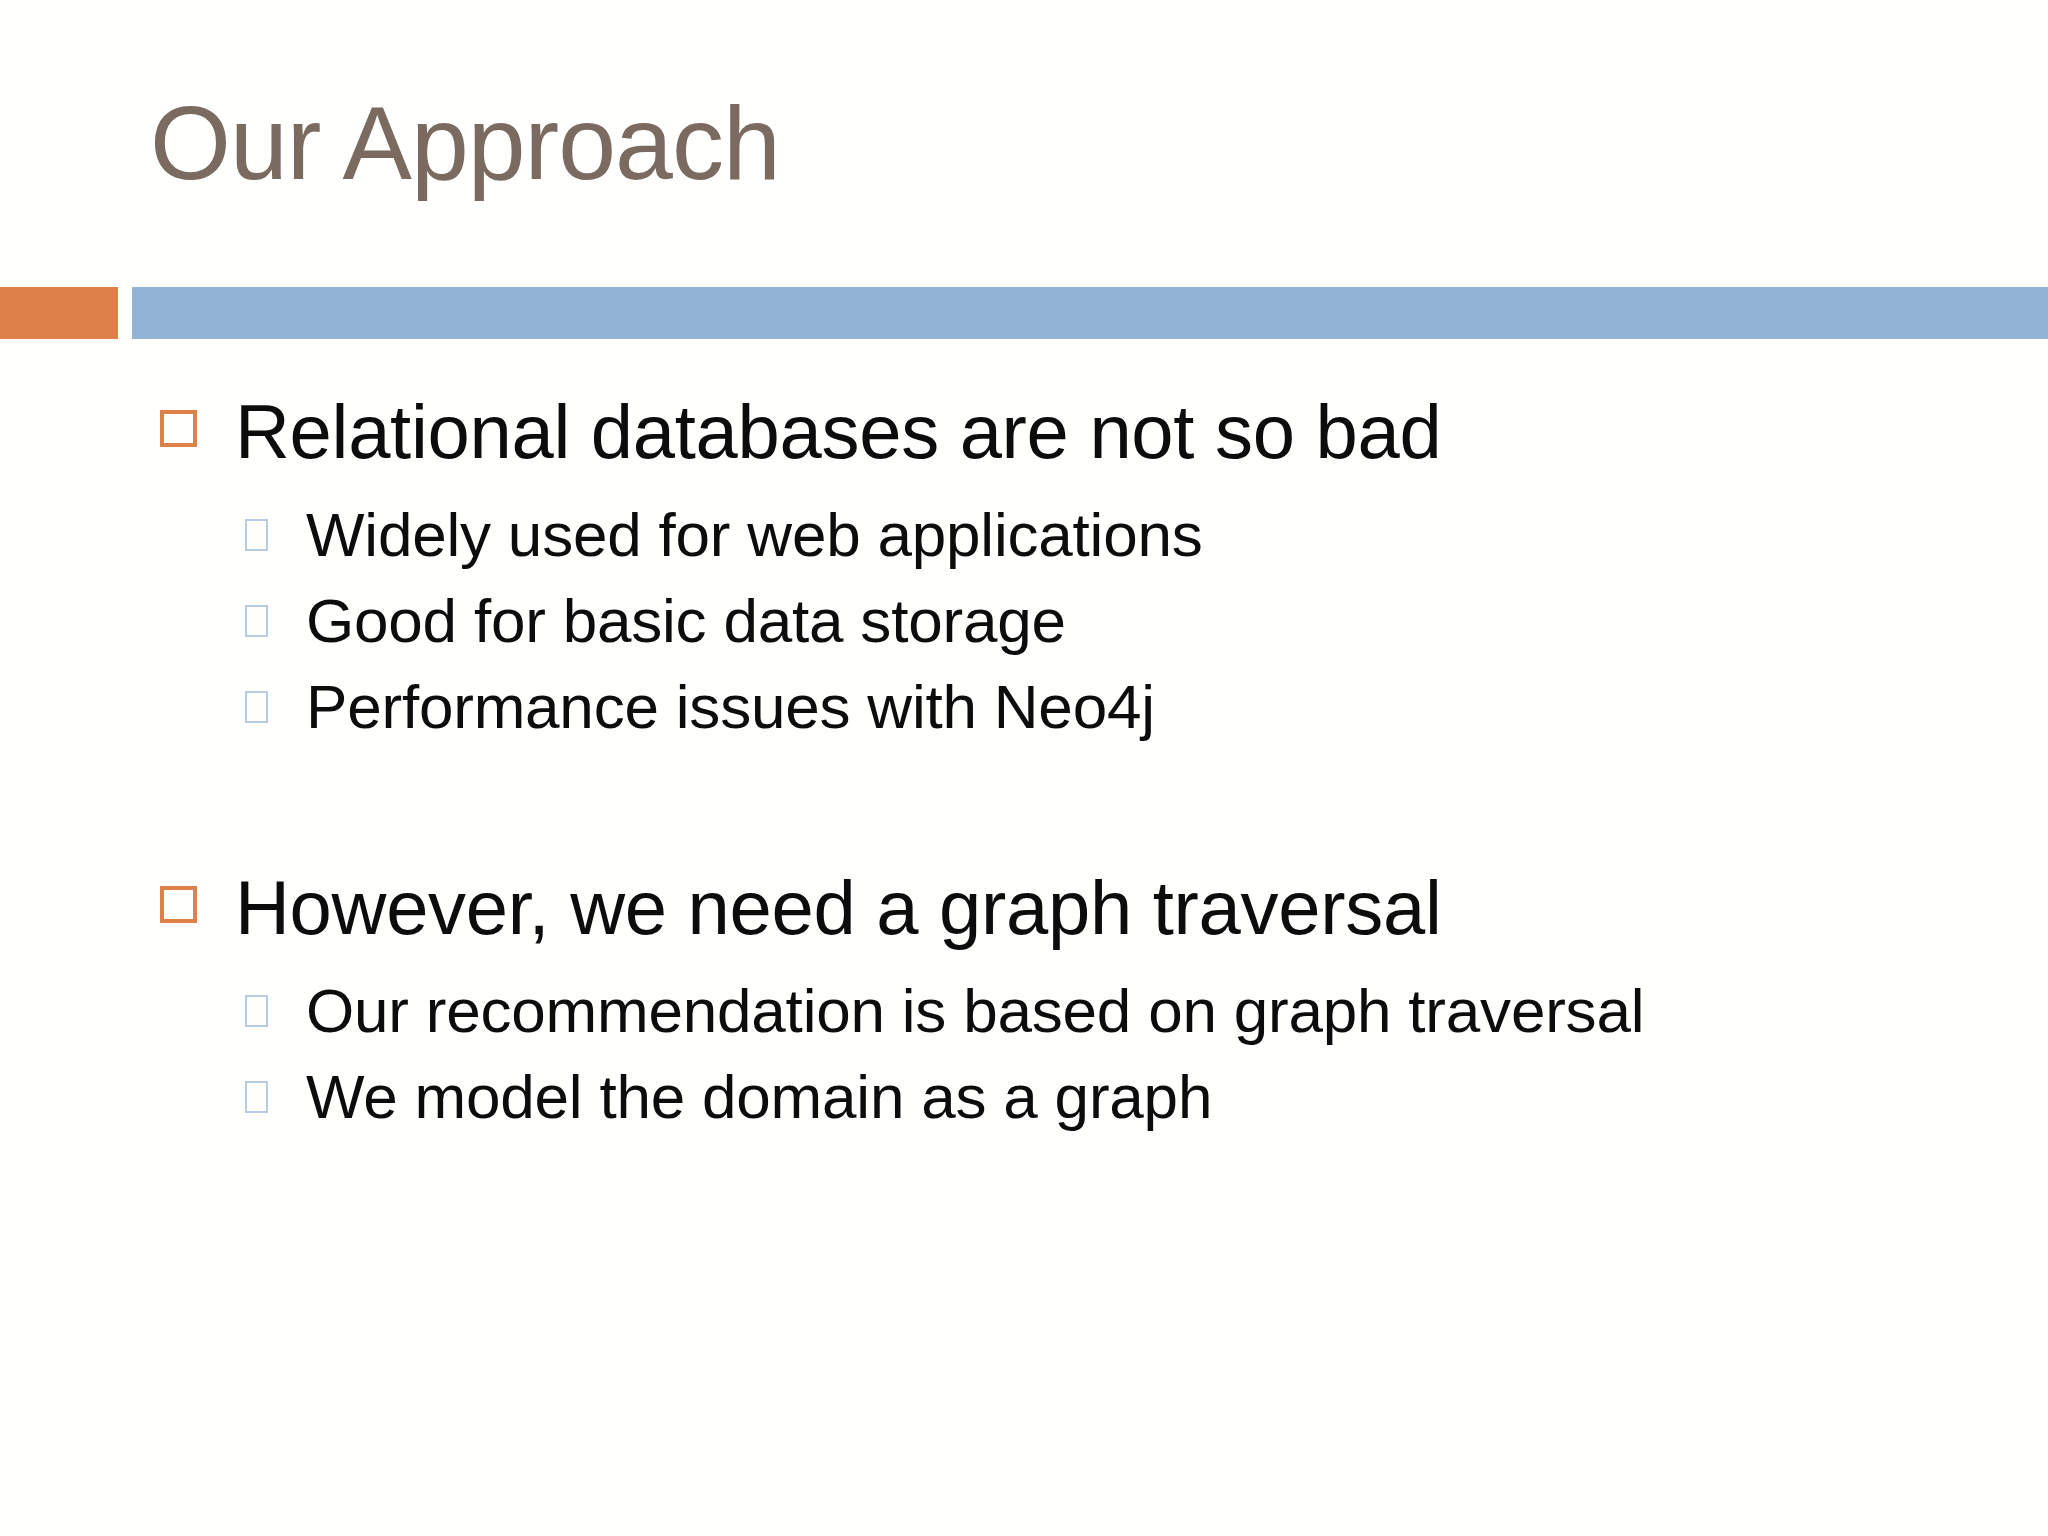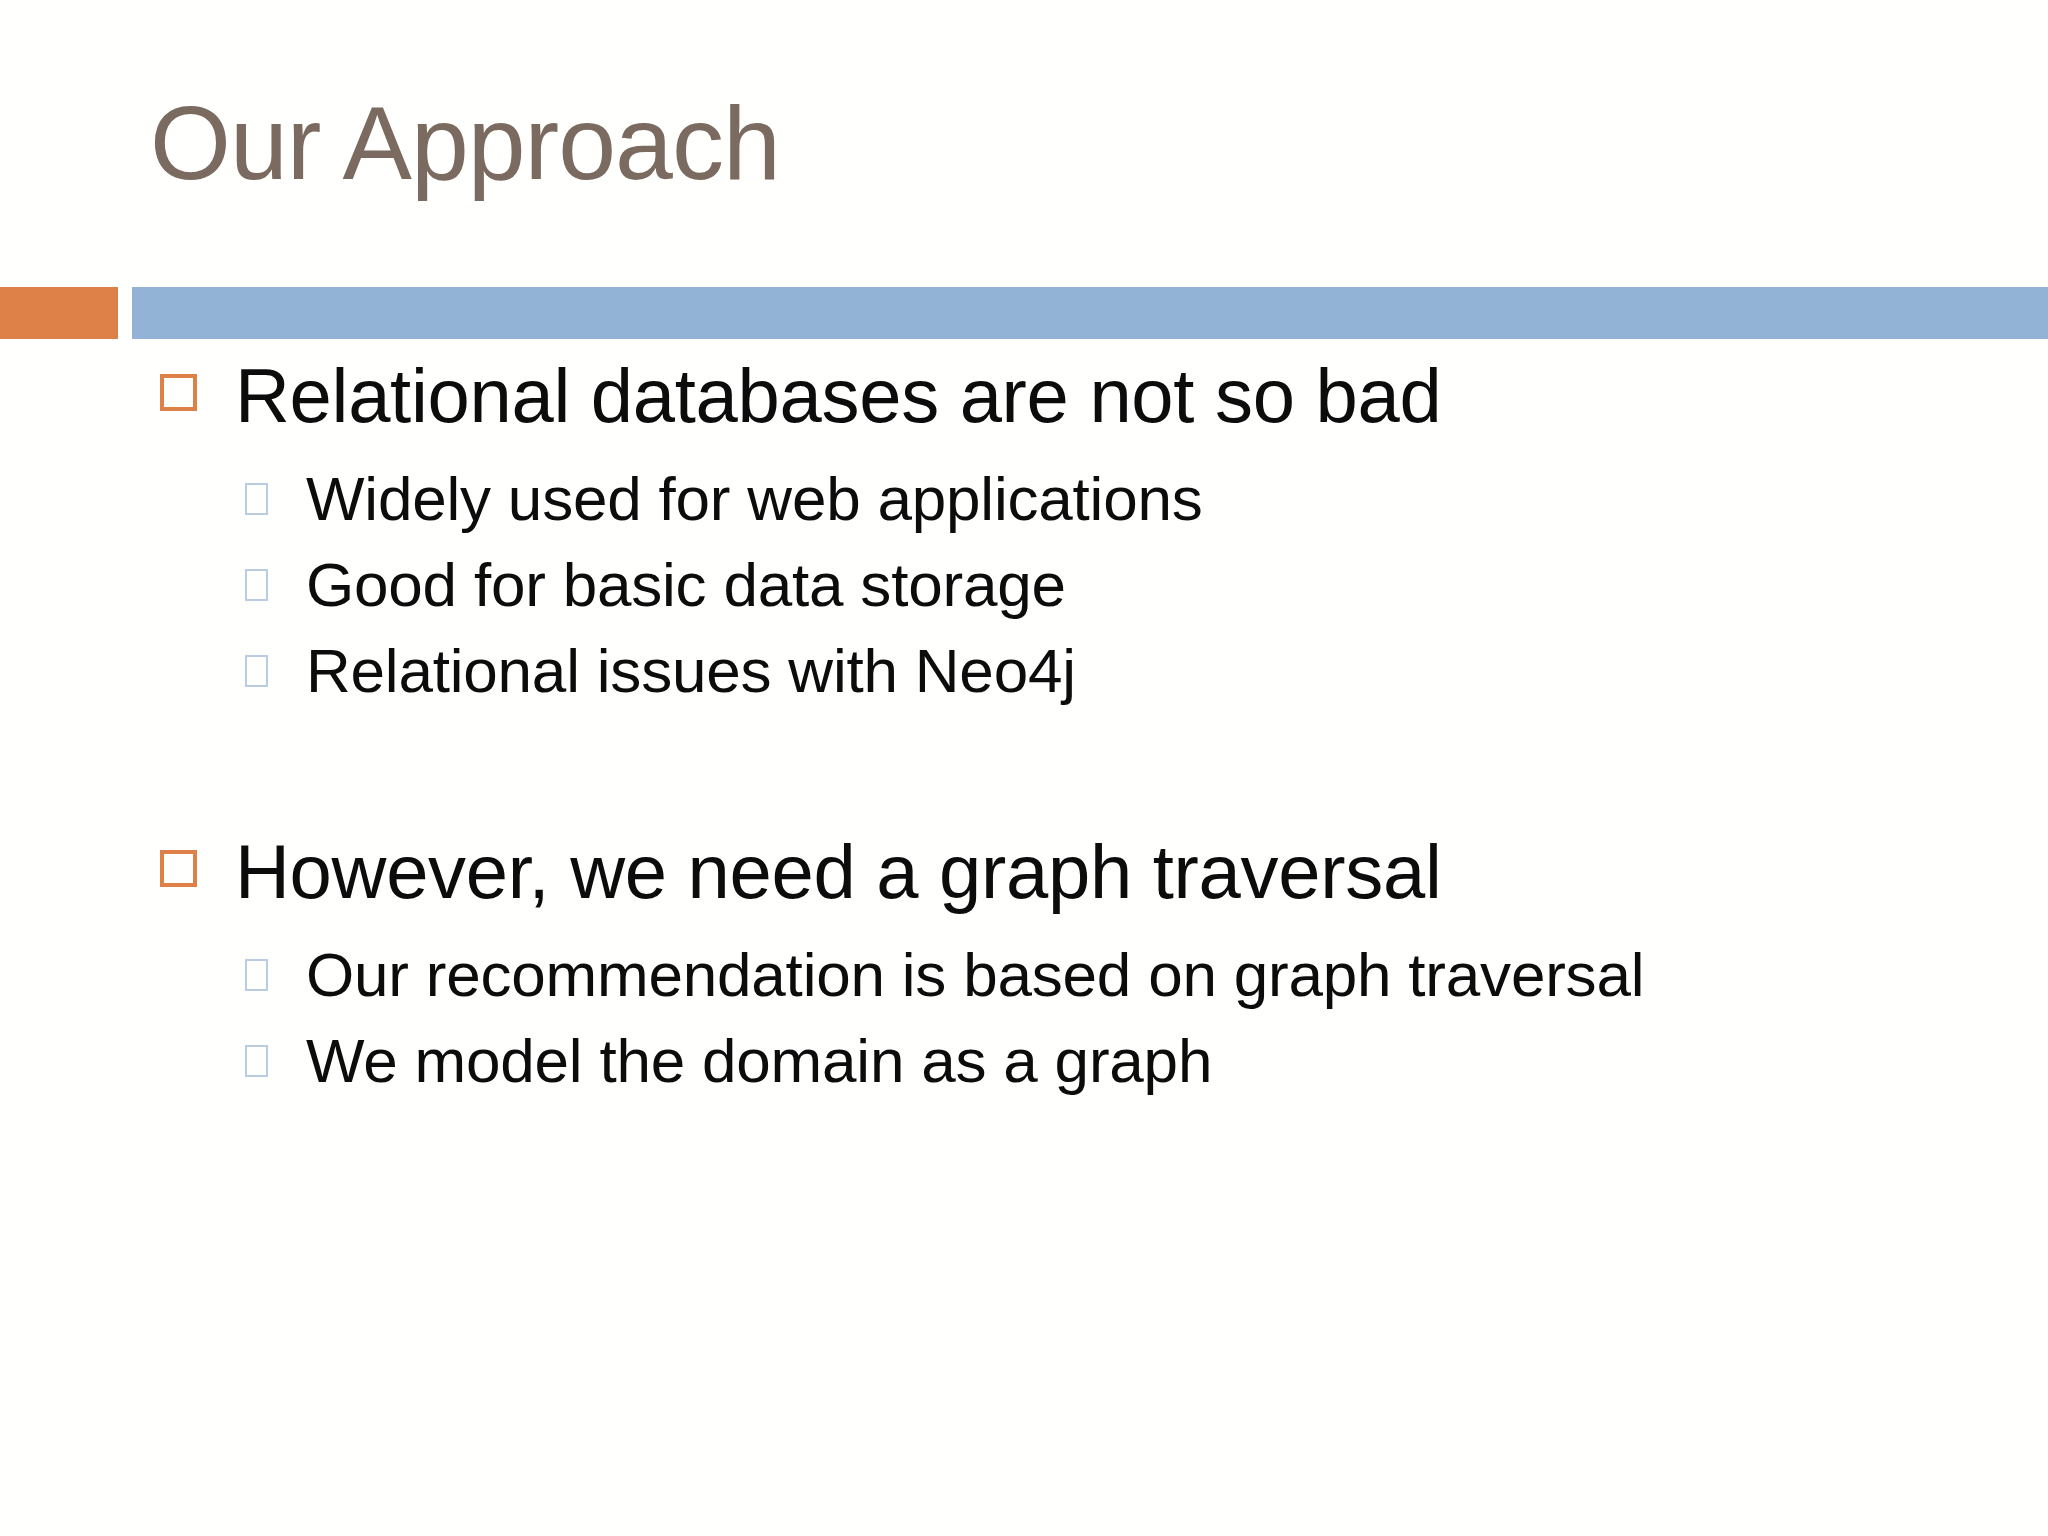--- a/index.html
+++ b/index.html
@@ -62,21 +62,21 @@
     top: 0;
     width: 1916px;
     height: 52px;
     background: #92b2d6;
   }
 
   
   .body-area {
     position: absolute;
     left: 0;
-    top: 348px;
+    top: 384px;
     width: 2048px;
     height: 1100px;
   }
 
   .bullet-row {
     position: relative;
     display: flex;
     align-items: flex-start;
     box-sizing: border-box;
   }
@@ -162,21 +162,21 @@
     </div>
 
     <div class="bullet-row lvl2">
       <span class="marker"></span>
       <span class="bullet-text">Good for basic data storage</span>
     </div>
 
 
     <div class="bullet-row lvl2">
       <span class="marker"></span>
-      <span class="bullet-text">Relational issues with Neo4j</span>
+      <span class="bullet-text">Performance issues with Neo4j</span>
     </div>
 
     <div class="group-gap"></div>
 
     <div class="bullet-row lvl1">
       <span class="marker"></span>
       <span class="bullet-text">However, we need a graph traversal</span>
     </div>
 
     <div class="bullet-row lvl2">

